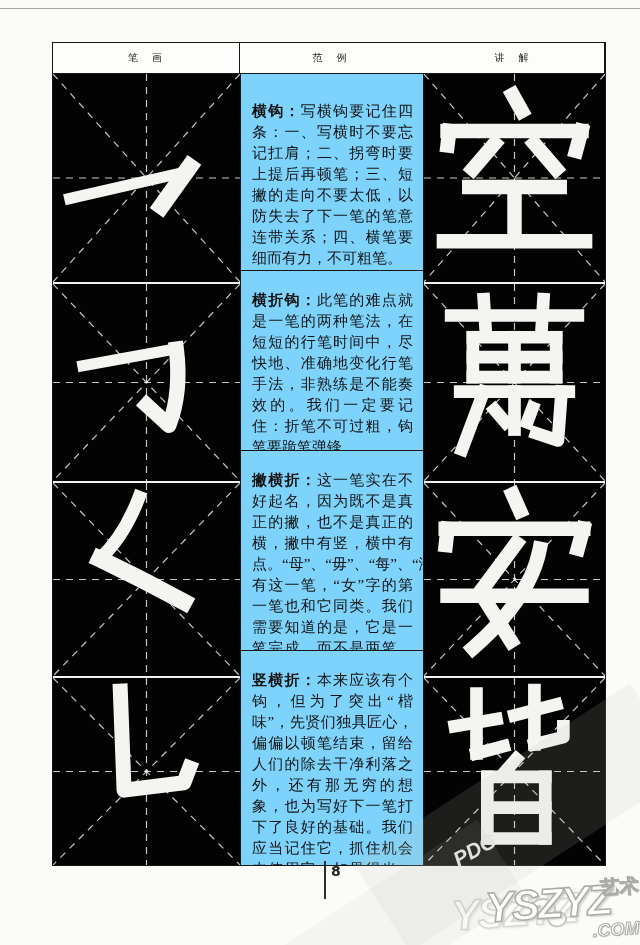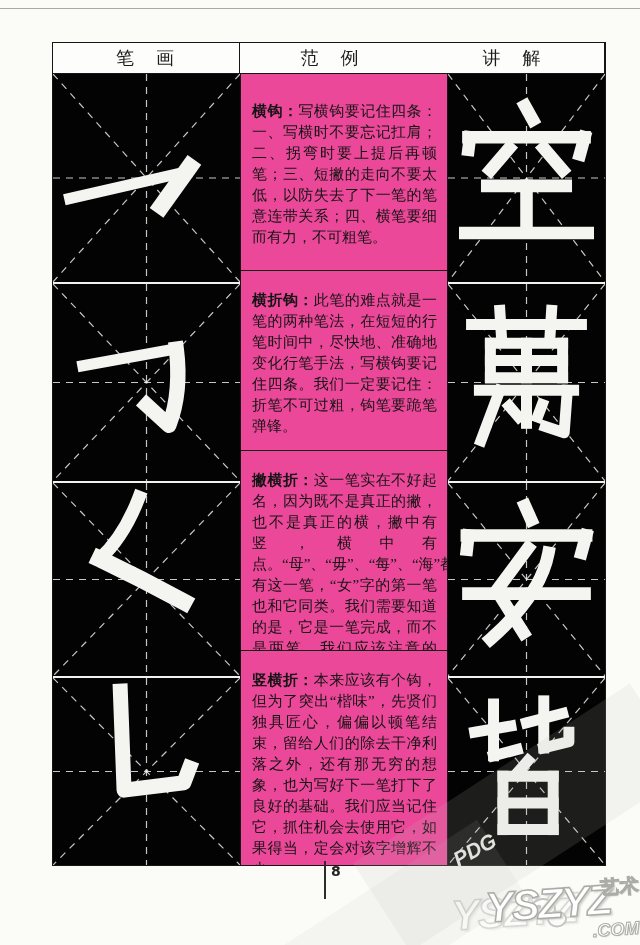--- a/index.html
+++ b/index.html
@@ -2,30 +2,30 @@
 <html><head>
 <meta charset="utf-8">
 <style>
   html,body{margin:0;padding:0;}
   body{width:640px;height:945px;background:#fafaf7;font-family:"Liberation Serif","DejaVu Serif",serif;}
   .page{position:relative;width:640px;height:945px;overflow:hidden;background:#fbfbf8;}
   .top-rule{position:absolute;left:0;top:8px;width:640px;height:1px;background:#a8a8a4;}
 
   .cal-table{position:absolute;left:52px;top:42px;width:554px;height:824px;border:1.5px solid #161616;box-sizing:border-box;background:#fdfdfb;}
   .thead{display:flex;height:31px;border-bottom:1.5px solid #161616;box-sizing:border-box;}
-  .hcell{display:flex;align-items:center;justify-content:center;font-size:18px;color:#1c1c1c;letter-spacing:2px;box-sizing:border-box;text-align:center;}
+  .hcell{display:flex;align-items:center;justify-content:center;font-size:10px;color:#1c1c1c;letter-spacing:2px;box-sizing:border-box;text-align:center;}
   .hc1{width:187px;border-right:1.5px solid #161616;}
   .hc2{width:184px;border-right:1.5px solid #161616;}
   .hc3{flex:1;}
 
   .tbody{display:flex;height:calc(100% - 31px);}
   .col-black{background:#030303;display:flex;flex-direction:column;}
   .col-strokes{width:187px;}
   .col-examples{flex:1;}
-  .col-text{width:208px;display:flex;flex-direction:column;background:#ec4899;border-left:1.5px solid #161616;border-right:1.5px solid #161616;box-sizing:border-box;}
+  .col-text{width:184px;display:flex;flex-direction:column;background:#7dd3fc;border-left:1.5px solid #161616;border-right:1.5px solid #161616;box-sizing:border-box;}
 
   .gcell{position:relative;box-sizing:border-box;}
   .gc1{height:210px;}.gc2{height:199px;}.gc3{height:195px;}.gc4{flex:1;}
   .gsep{border-bottom:2px solid #f2f2ee;}
   .gcell svg{position:absolute;left:0;top:0;width:100%;height:100%;}
   .grid line{stroke:rgba(255,255,255,0.78);stroke-width:1.2;stroke-dasharray:7 6;vector-effect:non-scaling-stroke;}
   .glyph path{fill:none;stroke:#f4f4f0;stroke-linecap:square;stroke-linejoin:round;}
 
   .tblock{box-sizing:border-box;padding:18px 10px 0 11px;font-size:15px;line-height:21px;color:#141414;text-align:justify;word-break:break-all;overflow:hidden;}
   .tb1{height:197px;padding-top:26px;}.tb2{height:180px;}.tb3{height:200px;}.tb4{flex:1;}
@@ -110,21 +110,21 @@
               <path d="M36,7 L38,60 L70,56 L73,48" stroke-width="8"></path>
             </svg>
         </div>
       </div>
 
       <div class="col-text">
         <div class="tblock tb1 tsep">
           <p><span class="term">横钩：</span><span>写横钩要记住四条：一、写横时不要忘记扛肩；二、拐弯时要上提后再顿笔；三、短撇的走向不要太低，以防失去了下一笔的笔意连带关系；四、横笔要细而有力，不可粗笔。</span></p>
         </div>
         <div class="tblock tb2 tsep">
-          <p><span class="term">横折钩：</span><span>此笔的难点就是一笔的两种笔法，在短短的行笔时间中，尽快地、准确地变化行笔手法，写横钩要记住四条。我们一定要记住：折笔不可过粗，钩笔要跪笔弹锋。</span></p>
+          <p><span class="term">横折钩：</span><span>此笔的难点就是一笔的两种笔法，在短短的行笔时间中，尽快地、准确地变化行笔手法，非熟练是不能奏效的。我们一定要记住：折笔不可过粗，钩笔要跪笔弹锋。</span></p>
         </div>
         <div class="tblock tb3 tsep">
           <p><span class="term">撇横折：</span><span>这一笔实在不好起名，因为既不是真正的撇，也不是真正的横，撇中有竖，横中有点。“母”、“毋”、“每”、“海”都有这一笔，“女”字的第一笔也和它同类。我们需要知道的是，它是一笔完成，而不是两笔，我们应该注意的是，它的角度是斜的，不要写正。</span></p>
         </div>
         <div class="tblock tb4">
           <p><span class="term">竖横折：</span><span>本来应该有个钩，但为了突出“楷味”，先贤们独具匠心，偏偏以顿笔结束，留给人们的除去干净利落之外，还有那无穷的想象，也为写好下一笔打下了良好的基础。我们应当记住它，抓住机会去使用它，如果得当，定会对该字增辉不少。</span></p>
         </div>
       </div>
 
       <div class="col-black col-examples">

